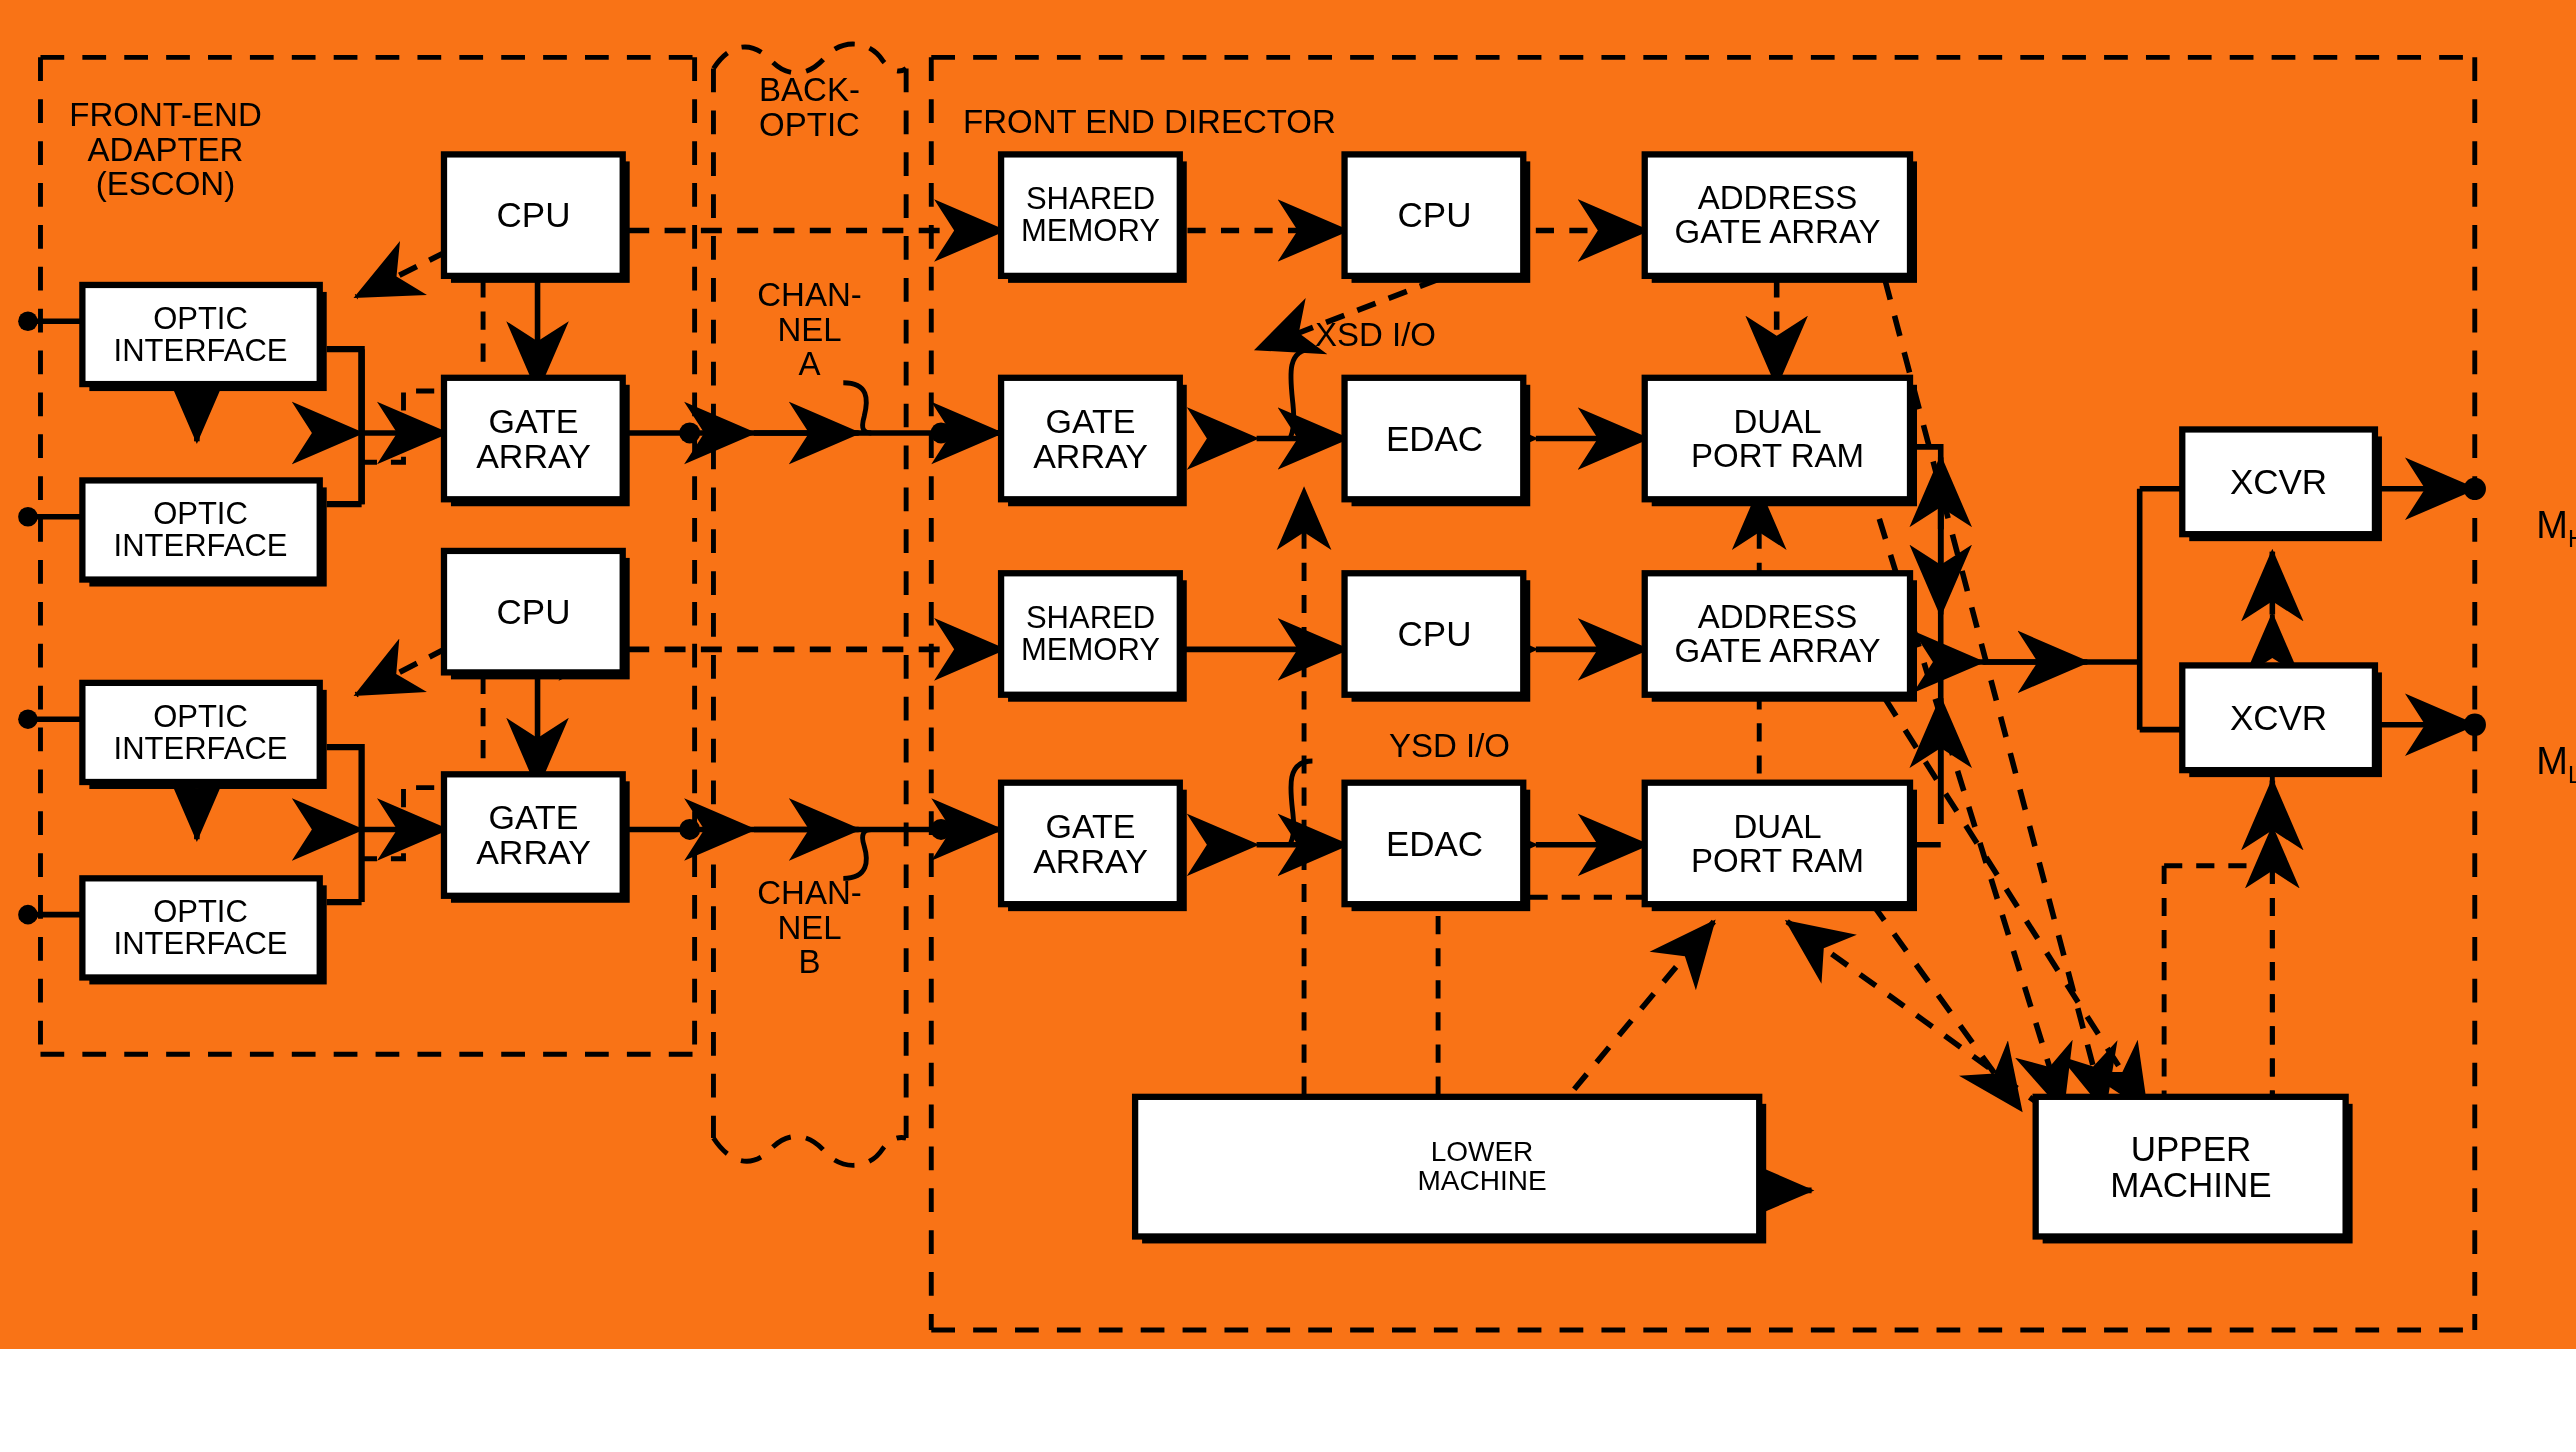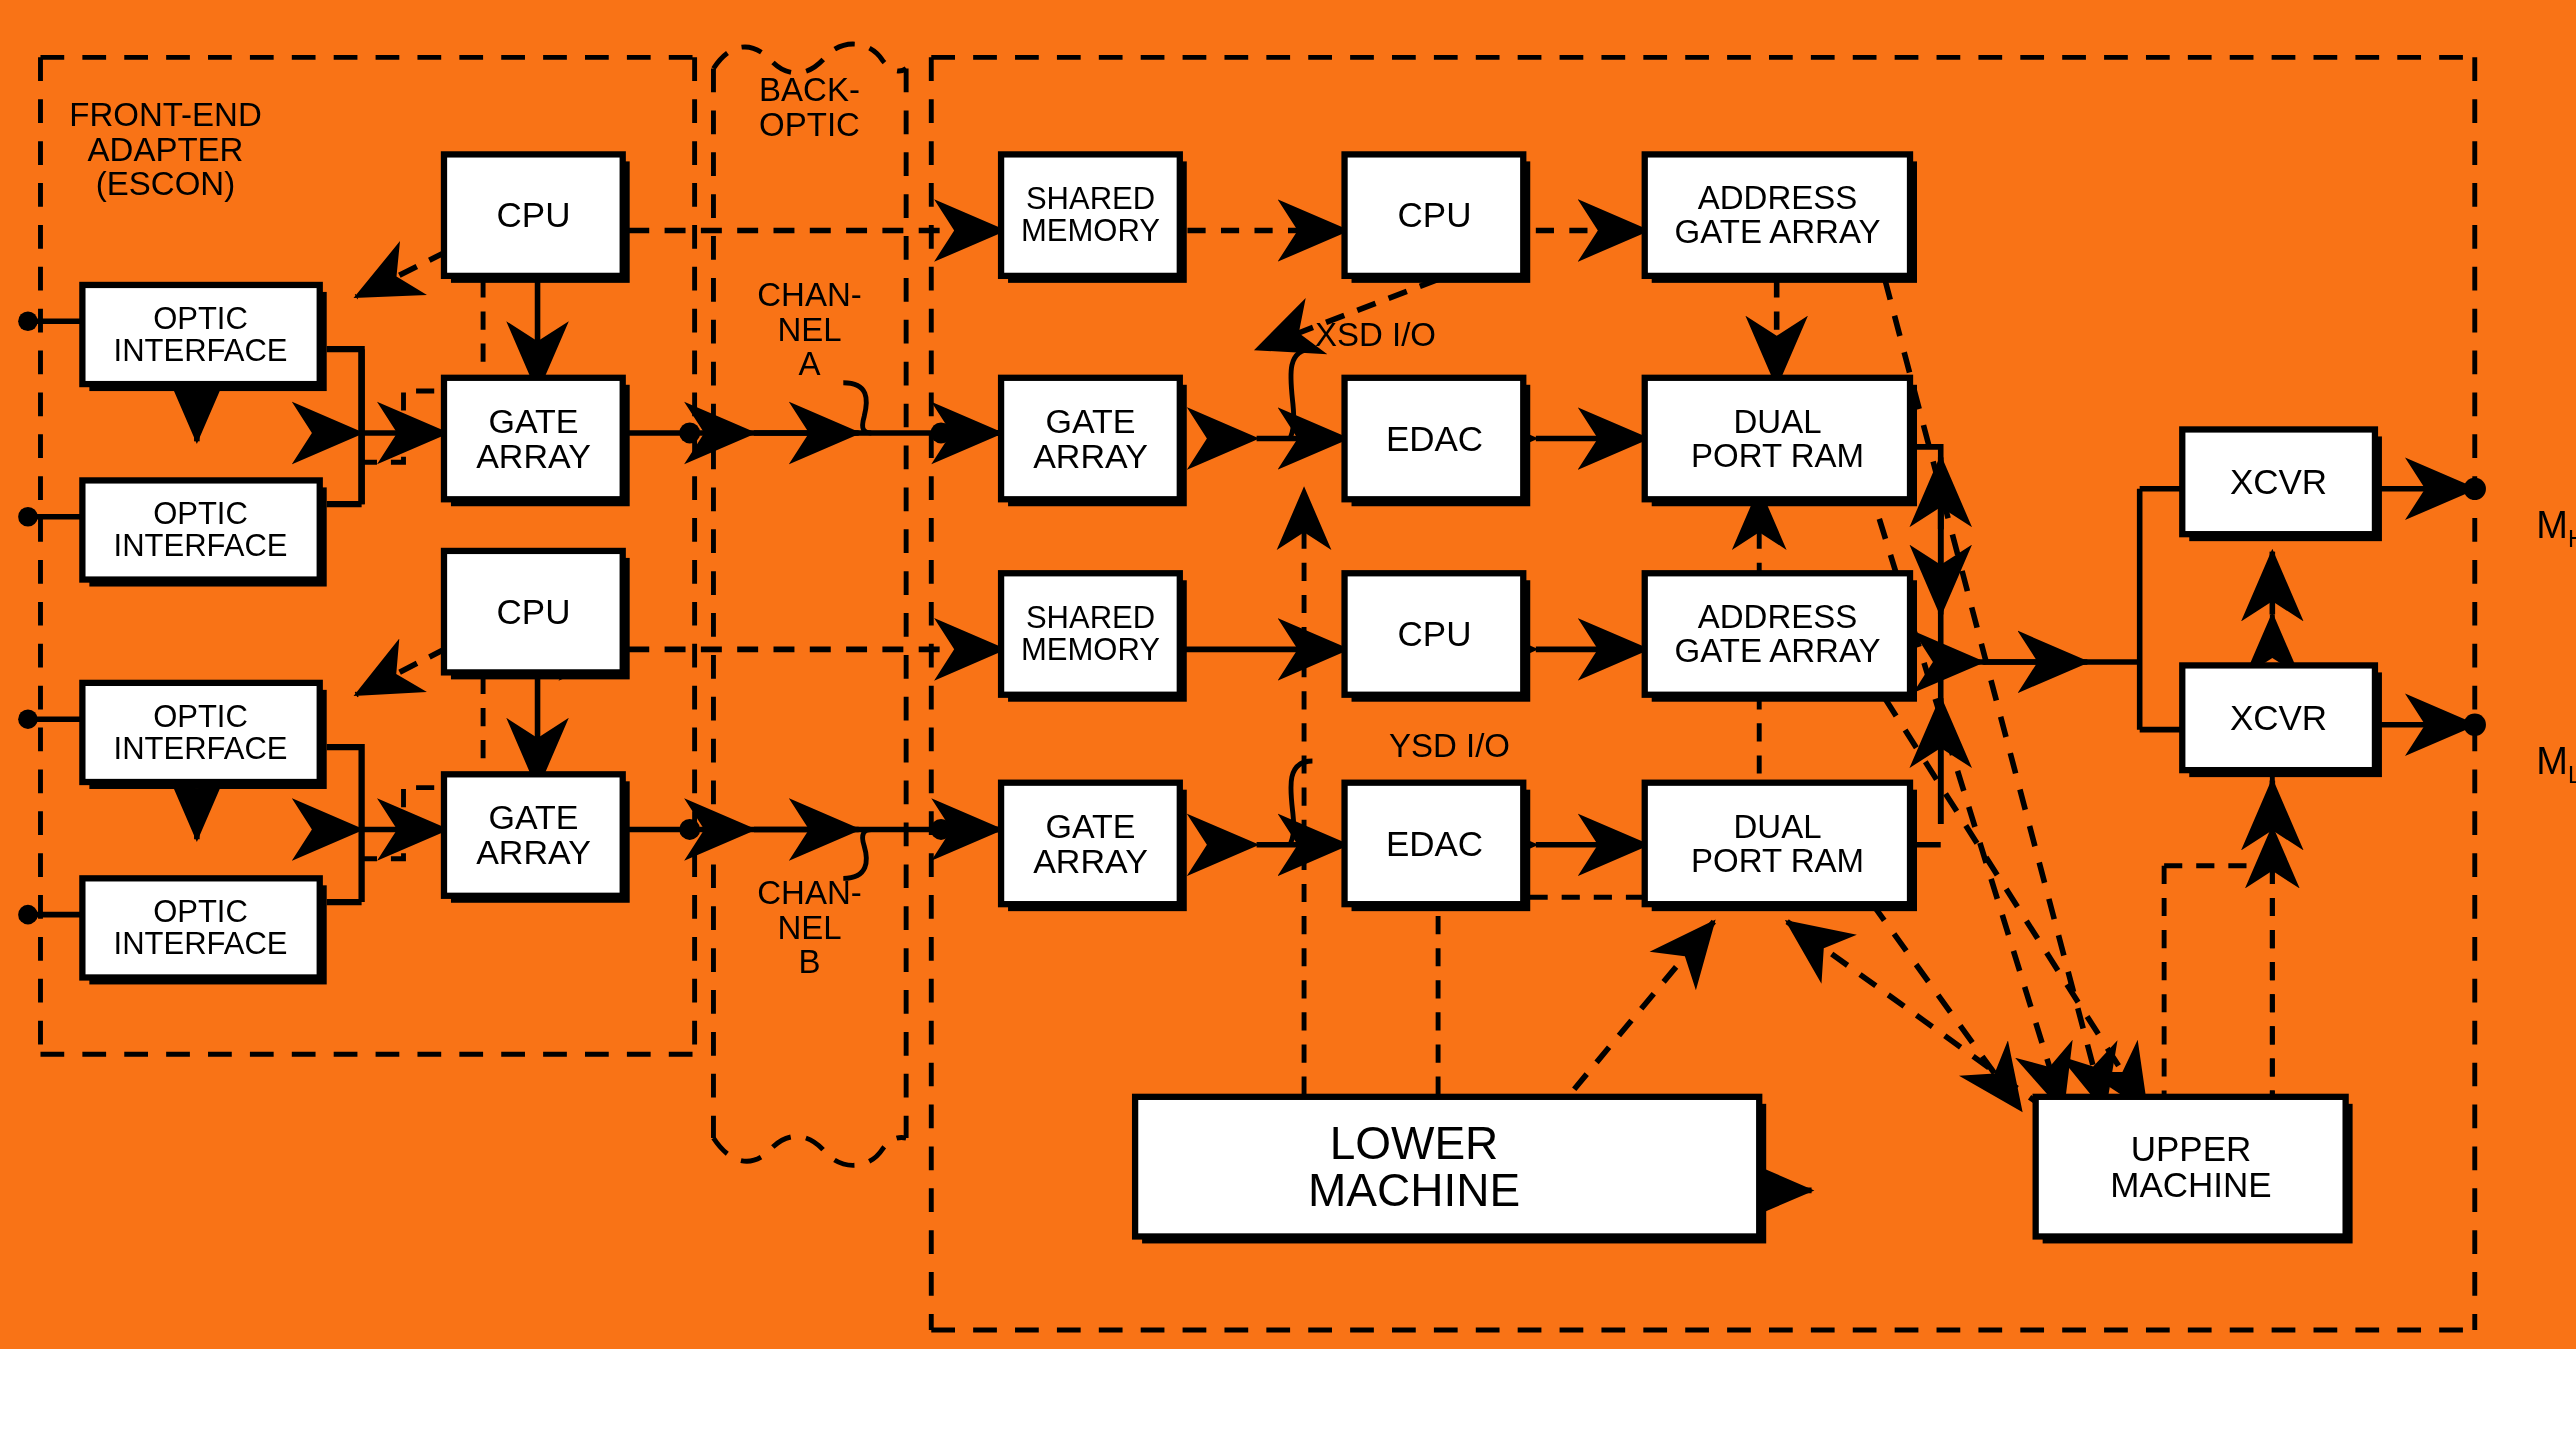--- a/index.html
+++ b/index.html
@@ -212,20 +212,21 @@
     </g>
   </svg>
 
   <div class="freetext" style="left:40px;top:98px;width:251px;font-size:33px;">FRONT-END
 ADAPTER
 (ESCON)</div>
 
   <div class="freetext" style="left:713px;top:73px;width:193px;font-size:33px;">BACK-
 OPTIC</div>
 
+  <div class="freetext" style="left:963px;top:105px;width:461px;font-size:33px;text-align:left;">FRONT END DIRECTOR</div>
 
   <div class="freetext" style="left:713px;top:278px;width:193px;font-size:33px;">CHAN-
 NEL
 A</div>
   <div class="freetext" style="left:713px;top:876px;width:193px;font-size:33px;">CHAN-
 NEL
 B</div>
 
   <div class="freetext" style="left:1315px;top:318px;width:195px;font-size:33px;text-align:left;">XSD I/O</div>
   <div class="freetext" style="left:1315px;top:729px;width:195px;font-size:33px;text-align:right;">YSD I/O</div>
@@ -263,21 +264,21 @@
   <div class="boxlabel" style="left:1345px;top:573px;width:179px;height:121px;font-size:35px;">CPU</div>
   <div class="boxlabel" style="left:1645px;top:573px;width:265px;height:121px;font-size:33px;">ADDRESS
 GATE ARRAY</div>
 
   <div class="boxlabel" style="left:1001px;top:783px;width:179px;height:121px;font-size:34px;">GATE
 ARRAY</div>
   <div class="boxlabel" style="left:1345px;top:783px;width:179px;height:121px;font-size:35px;">EDAC</div>
   <div class="boxlabel" style="left:1645px;top:783px;width:265px;height:121px;font-size:33px;">DUAL
 PORT RAM</div>
 
-  <div class="boxlabel" style="left:1102px;top:1097px;width:624px;height:140px;font-size:46px;">LOWER
+  <div class="boxlabel" style="left:1170px;top:1097px;width:624px;height:140px;font-size:28px;">LOWER
 MACHINE</div>
   <div class="boxlabel" style="left:2036px;top:1097px;width:310px;height:140px;font-size:35px;">UPPER
 MACHINE</div>
 
   <div class="boxlabel" style="left:2182px;top:429px;width:193px;height:105px;font-size:35px;">XCVR</div>
   <div class="boxlabel" style="left:2182px;top:665px;width:193px;height:105px;font-size:35px;">XCVR</div>
 
   <div class="freetext" style="left:2494px;top:466px;font-size:38px;text-align:left;">
     <span>M</span><span class="sub">H</span>
   </div>

